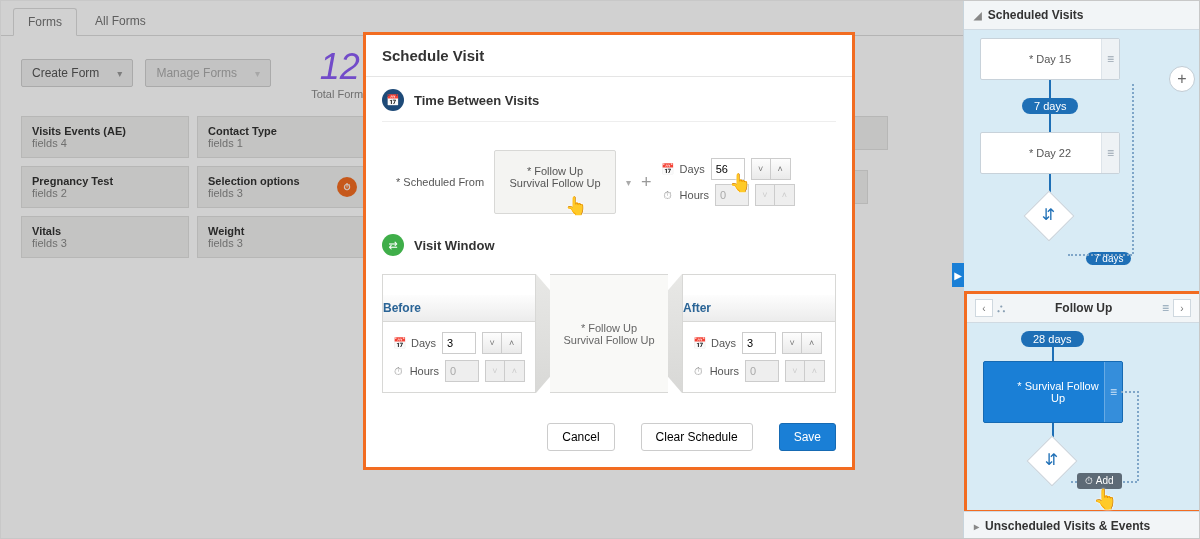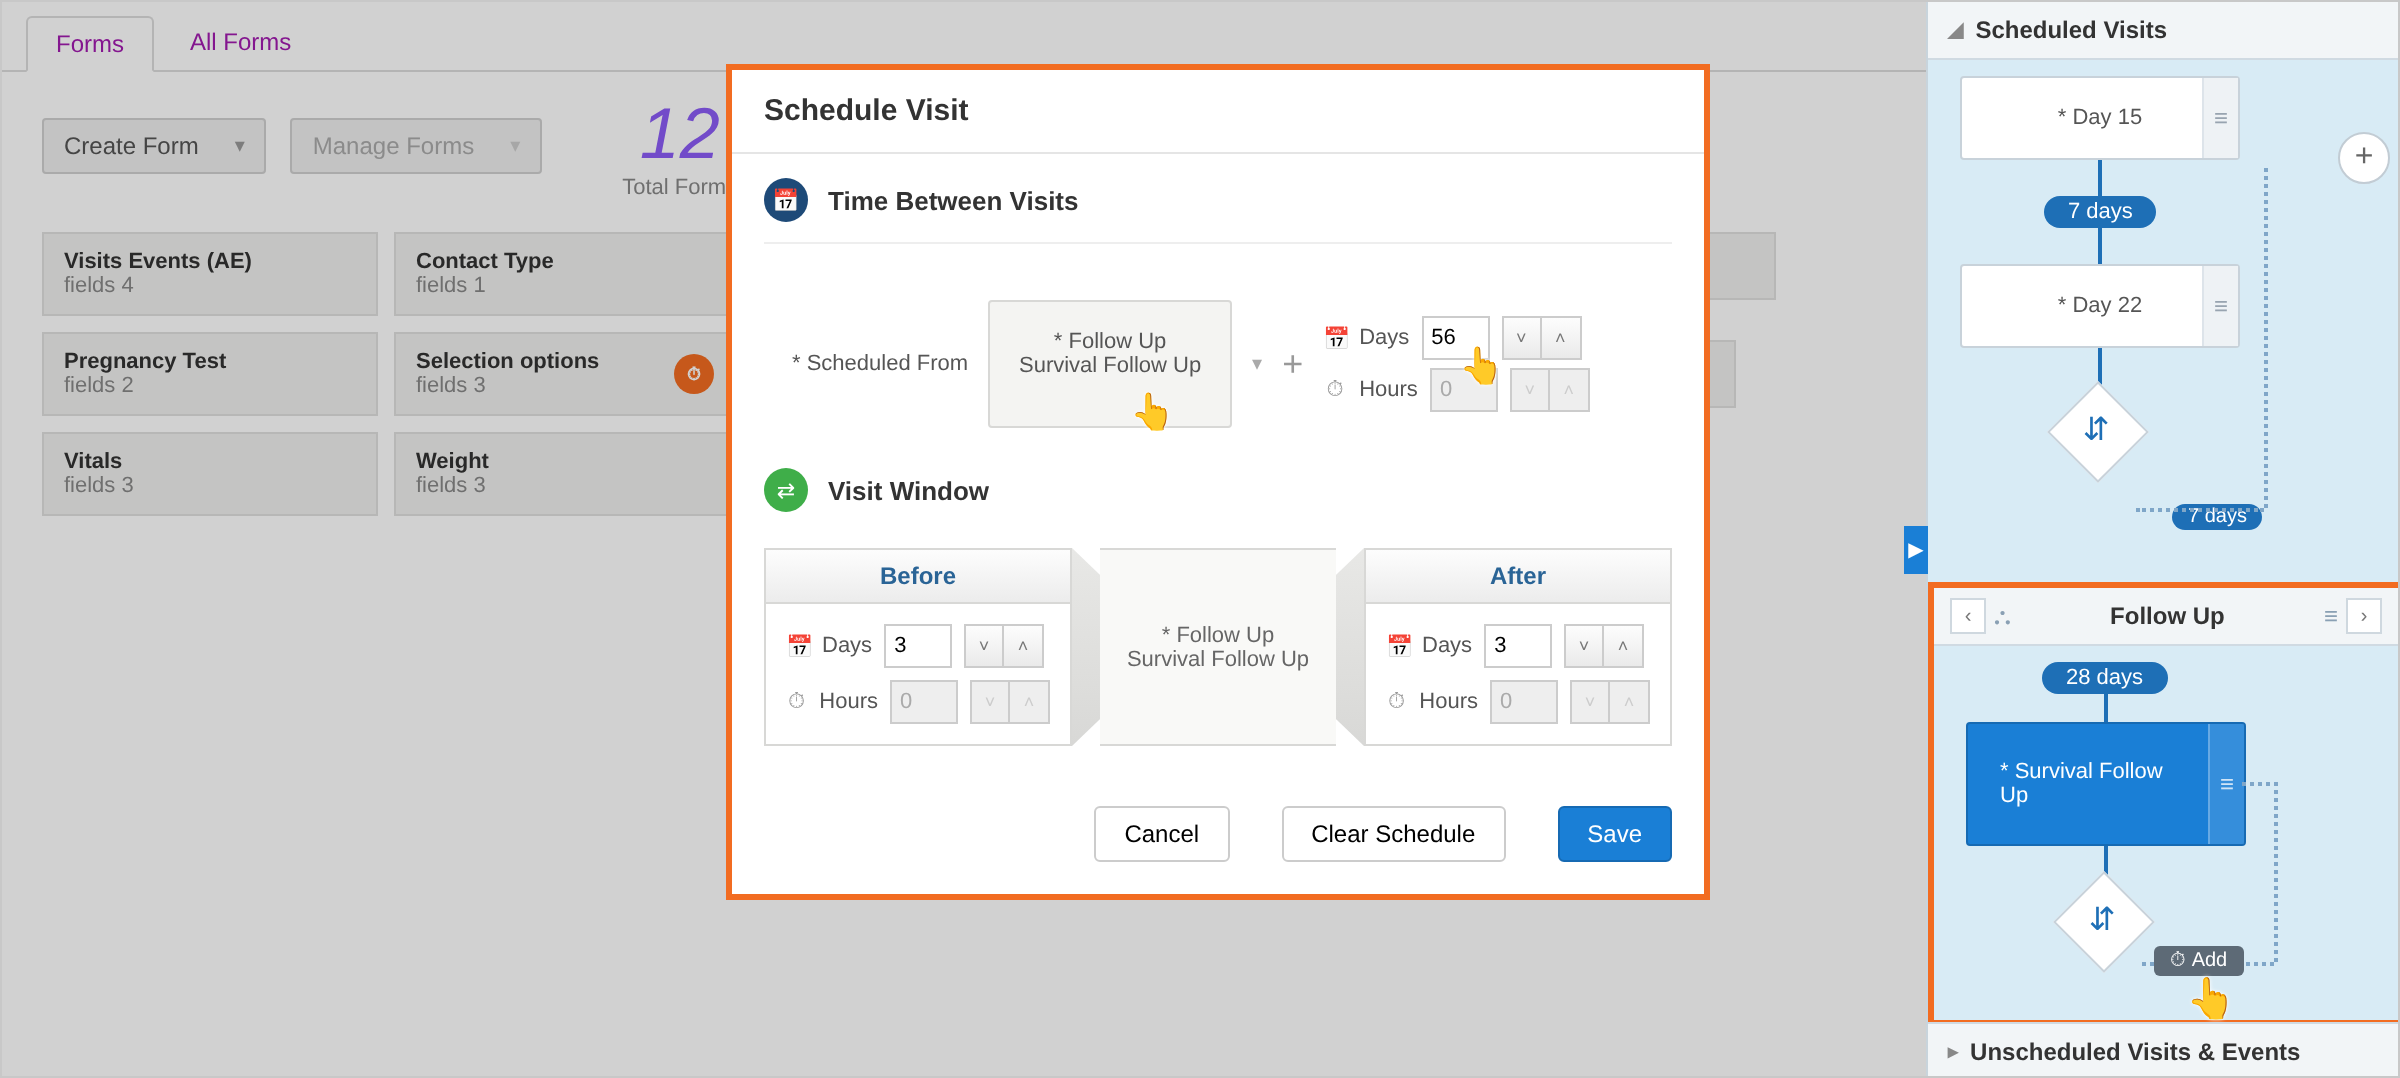--- a/index.html
+++ b/index.html
@@ -29,21 +29,21 @@
 .tabs {
   display: flex;
   align-items: center;
   padding: 6px 12px 0 12px;
   border-bottom: 1px solid #dcdcdc;
   gap: 4px;
 }
 .tab {
   padding: 6px 14px;
   font-size: 12px;
-  color: #a21caf;
+  color: #737373;
   cursor: pointer;
 }
 .tab.active {
   border: 1px solid #dcdcdc;
   border-bottom: 1px solid #fff;
   border-radius: 3px 3px 0 0;
   background: #fff;
   position: relative;
   top: 1px;
 }
@@ -162,26 +162,27 @@
 }
 
 .vw-row { display: flex; align-items: stretch; gap: 0; padding: 0; }
 .vw-side {
   border: 1px solid #d8d8d6;
   background: #fff;
   width: 154px;
 }
 .vw-head {
   background: linear-gradient(#fdfdfd,#ececec);
-  text-align: center;
+  text-align: left;
   font-size: 12px;
   color: #2a6496;
   font-weight: bold;
   padding: 6px 0;
   border-bottom: 1px solid #d8d8d6;
+  margin-top: 20px;
 }
 .vw-body { padding: 10px 10px; display: flex; flex-direction: column; gap: 6px;}
 .vw-mid {
   width: 146px;
   display: flex; align-items: center; justify-content: center;
   background: #f9f9f7;
   font-size: 11px; color: #666; text-align: center;
   border-top: 1px solid #d8d8d6;
   border-bottom: 1px solid #d8d8d6;
   position: relative;
@@ -328,21 +329,21 @@
 .visit-card-blue {
   width: 140px; margin-left: 16px;
   background: #1a7fd6; color: #fff;
   border: 1px solid #166ab3;
   border-radius: 2px;
   padding: 18px 6px;
   text-align: left;
   font-size: 11px;
   position: relative;
 }
-.visit-card-blue .txt { padding-left: 10px;}
+.visit-card-blue .txt { padding-left: 10px; text-align: center;}
 .visit-card-blue .menu {
   position: absolute; right: 0; top: 0; bottom: 0;
   width: 18px; background: rgba(255,255,255,0.12);
   border-left: 1px solid rgba(255,255,255,0.25);
   display: flex; align-items: center; justify-content: center;
   color: #cfe4f6; font-size: 12px;
 }
 .add-badge {
   position: absolute;
   background: #5d6a76; color: #fff;

